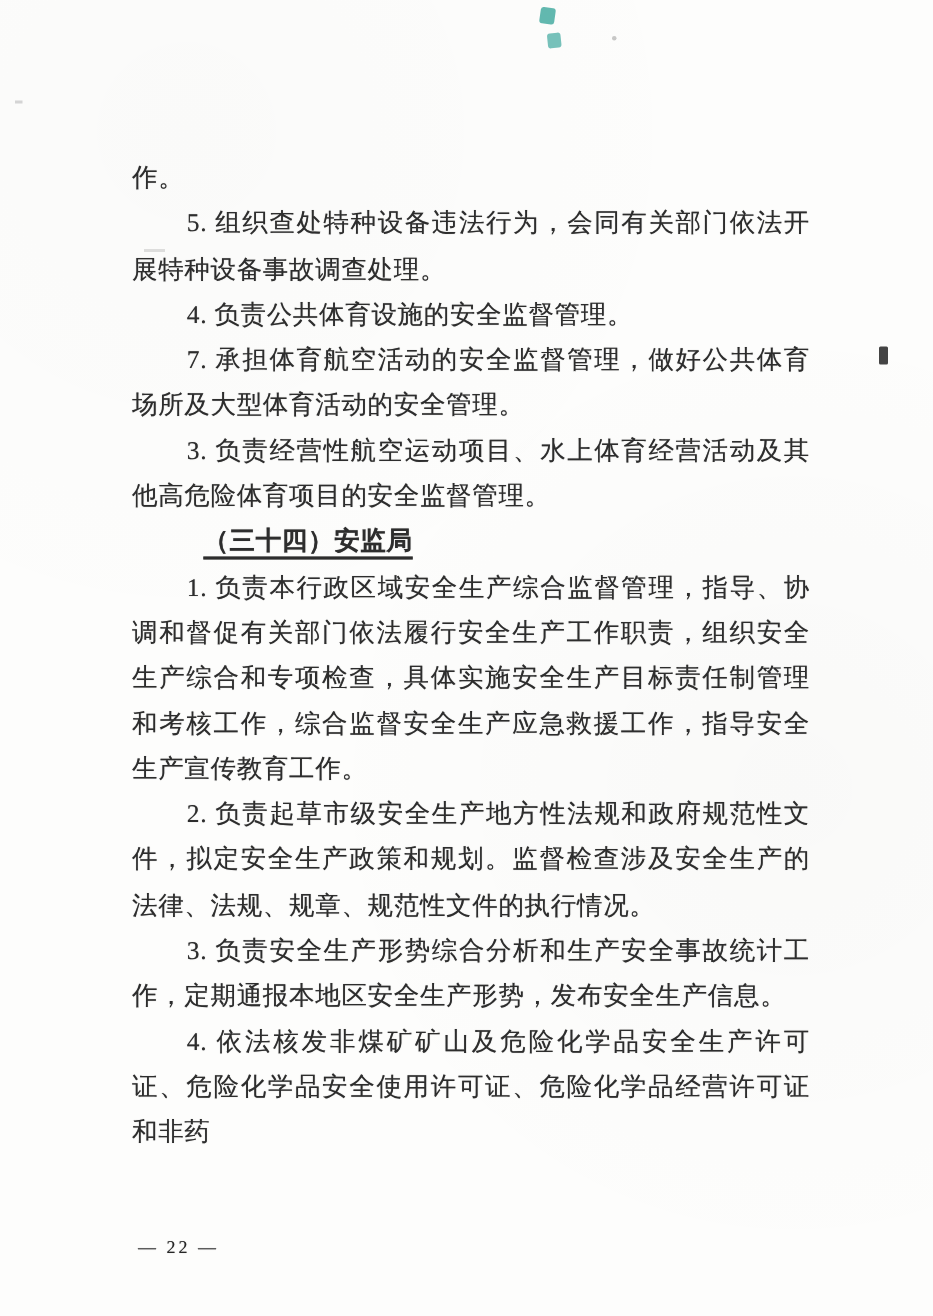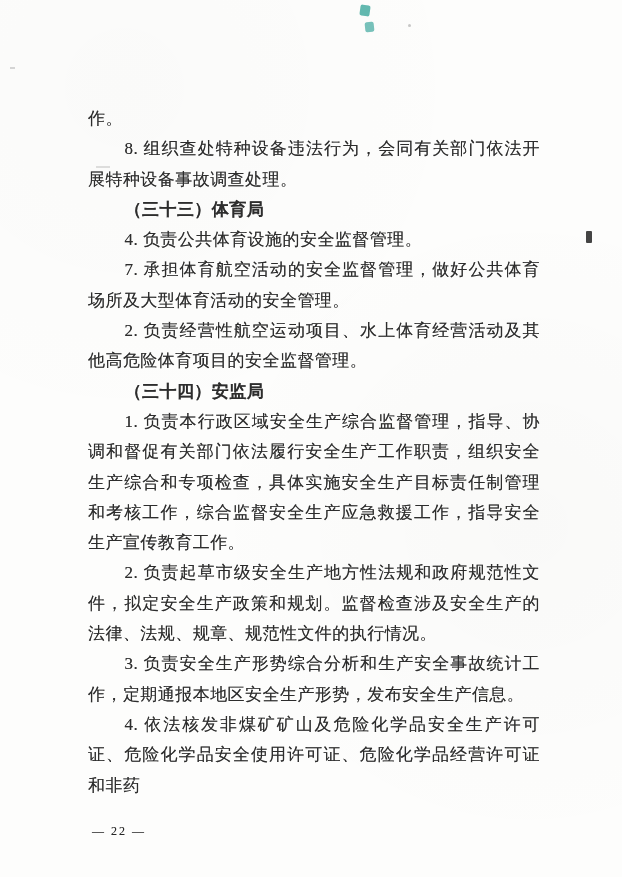--- a/index.html
+++ b/index.html
@@ -43,22 +43,24 @@
     text-indent: 2.15em;
   }
   .para-plain {
     text-indent: 0;
   }
   .para-heading {
     text-indent: 2.15em;
     font-weight: 700;
   }
   .para-heading .u {
+    text-decoration: underline;
     text-decoration-thickness: 1.6px;
     text-underline-offset: 5px;
+    margin-left: 11px;
   }
   .page-number {
     position: absolute;
     left: 92px;
     top: 824px;
     font-size: 12px;
     letter-spacing: 2px;
     color: #262626;
     text-shadow: 0 0 0.5px rgba(40,40,40,0.5);
   }
@@ -106,29 +108,28 @@
 <div class="speck speck-teal-1"></div>
 <div class="speck speck-teal-2"></div>
 <div class="speck speck-ink"></div>
 <div class="speck speck-gray-1"></div>
 <div class="speck speck-gray-2"></div>
 <div class="speck speck-gray-3"></div>
 
 <div class="content">
   <p class="para-plain">作。</p>
 
-  <p class="para-indent">8. 组织查处特种设备违法行为，会同有关部门依法开展特种设备事故调查处理。</p>
+  <p class="para-indent">5. 组织查处特种设备违法行为，会同有关部门依法开展特种设备事故调查处理。</p>
 
-  <p class="para-heading">（三十三）体育局</p>
 
   <p class="para-indent">4. 负责公共体育设施的安全监督管理。</p>
 
   <p class="para-indent">7. 承担体育航空活动的安全监督管理，做好公共体育场所及大型体育活动的安全管理。</p>
 
-  <p class="para-indent">2. 负责经营性航空运动项目、水上体育经营活动及其他高危险体育项目的安全监督管理。</p>
+  <p class="para-indent">3. 负责经营性航空运动项目、水上体育经营活动及其他高危险体育项目的安全监督管理。</p>
 
   <p class="para-heading"><span class="u">（三十四）安监局</span></p>
 
   <p class="para-indent">1. 负责本行政区域安全生产综合监督管理，指导、协调和督促有关部门依法履行安全生产工作职责，组织安全生产综合和专项检查，具体实施安全生产目标责任制管理和考核工作，综合监督安全生产应急救援工作，指导安全生产宣传教育工作。</p>
 
   <p class="para-indent">2. 负责起草市级安全生产地方性法规和政府规范性文件，拟定安全生产政策和规划。监督检查涉及安全生产的法律、法规、规章、规范性文件的执行情况。</p>
 
   <p class="para-indent">3. 负责安全生产形势综合分析和生产安全事故统计工作，定期通报本地区安全生产形势，发布安全生产信息。</p>
 
   <p class="para-indent">4. 依法核发非煤矿矿山及危险化学品安全生产许可证、危险化学品安全使用许可证、危险化学品经营许可证和非药</p>

